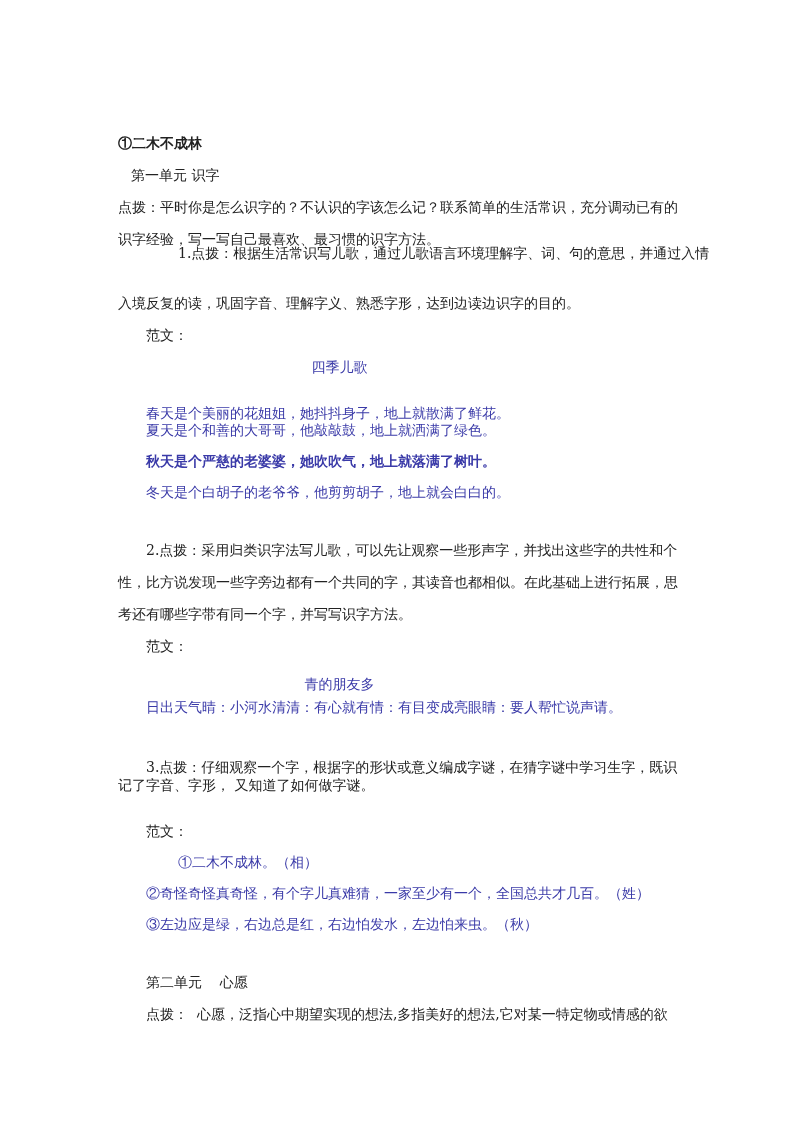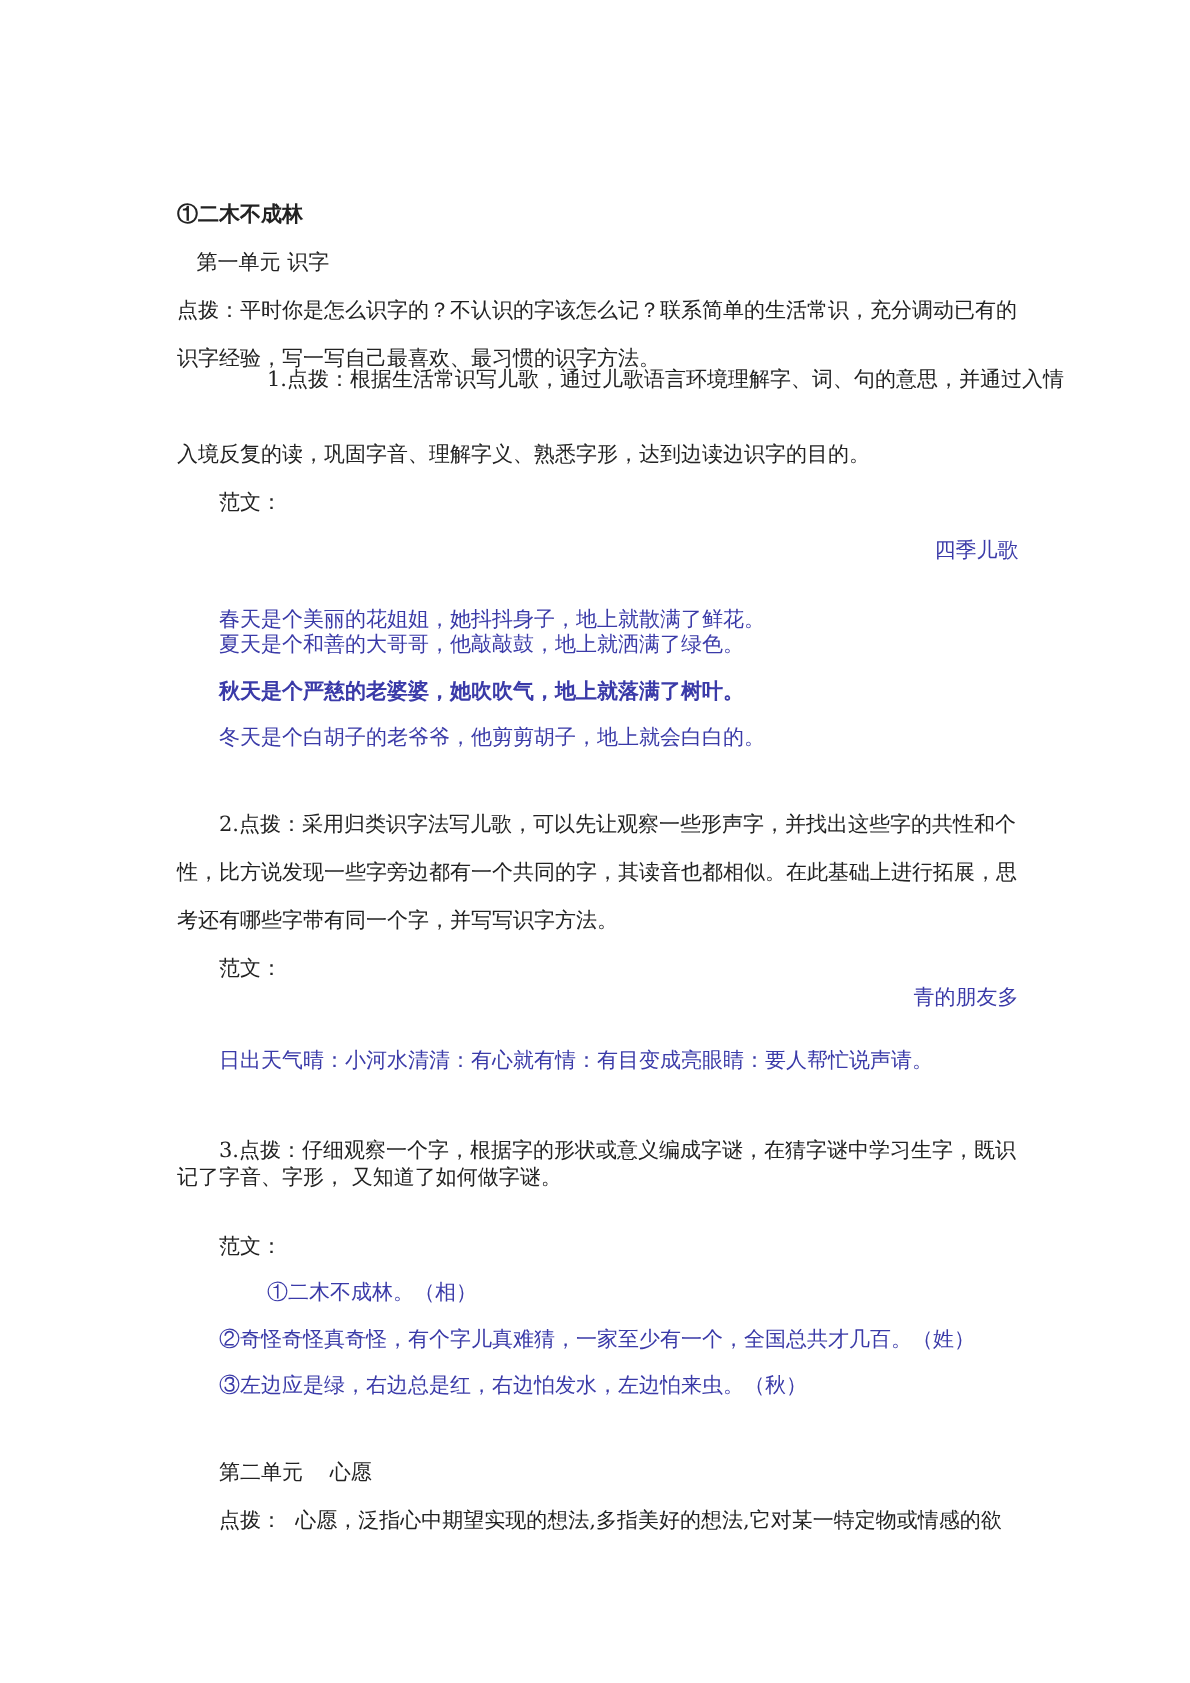--- a/index.html
+++ b/index.html
@@ -5,21 +5,21 @@
   html, body { margin: 0; padding: 0; background: #ffffff; }
   body {
     width: 793px; height: 1122px; position: relative; overflow: hidden;
     font-family: "DejaVu Serif", "Liberation Serif", serif;
     color: #222222;
     font-size: 14px;
   }
   .line { position: absolute; white-space: nowrap; line-height: 18px; }
   .bold { font-weight: bold; }
   .blue { color: #3a3aa8; }
-  .center { left: 0; width: 679px; text-align: right; }
+  .center { left: 0; width: 679px; text-align: center; }
 </style>
 </head>
 <body>
 
 <div>
   <div class="line bold" style="left:118px; top:134px;">①二木不成林</div>
   <div class="line" style="left:118px; top:166px;margin-left:13px;">第一单元 识字</div>
   <div class="line" style="left:118px; top:198px;">点拨：平时你是怎么识字的？不认识的字该怎么记？联系简单的生活常识，充分调动已有的</div>
   <div class="line" style="left:118px; top:230px;">识字经验，写一写自己最喜欢、最习惯的识字方法。</div>
 
@@ -29,21 +29,21 @@
   <div class="line blue center" style="top:358px;">四季儿歌</div>
   <div class="line blue" style="left:146px; top:404px;">春天是个美丽的花姐姐，她抖抖身子，地上就散满了鲜花。</div>
   <div class="line blue" style="left:146px; top:421px;">夏天是个和善的大哥哥，他敲敲鼓，地上就洒满了绿色。</div>
   <div class="line blue" style="left:146px; top:452px;font-weight:bold;">秋天是个严慈的老婆婆，她吹吹气，地上就落满了树叶。</div>
   <div class="line blue" style="left:146px; top:483px;">冬天是个白胡子的老爷爷，他剪剪胡子，地上就会白白的。</div>
 
   <div class="line" style="left:146px; top:541px;">2.点拨：采用归类识字法写儿歌，可以先让观察一些形声字，并找出这些字的共性和个</div>
   <div class="line" style="left:118px; top:573px;">性，比方说发现一些字旁边都有一个共同的字，其读音也都相似。在此基础上进行拓展，思</div>
   <div class="line" style="left:118px; top:605px;">考还有哪些字带有同一个字，并写写识字方法。</div>
   <div class="line" style="left:146px; top:637px;">范文：</div>
-  <div class="line blue center" style="top:656px;">青的朋友多</div>
+  <div class="line blue center" style="top:676px;font-family:Liberation Serif, serif;">青的朋友多</div>
   <div class="line blue" style="left:146px; top:698px;">日出天气晴：小河水清清：有心就有情：有目变成亮眼睛：要人帮忙说声请。</div>
 
   <div class="line" style="left:146px; top:758px;">3.点拨：仔细观察一个字，根据字的形状或意义编成字谜，在猜字谜中学习生字，既识</div>
   <div class="line" style="left:118px; top:776px;">记了字音、字形，  又知道了如何做字谜。</div>
   <div class="line" style="left:146px; top:822px;">范文：</div>
   <div class="line blue" style="left:146px; top:853px;margin-left:32px;">①二木不成林。（相）</div>
   <div class="line blue" style="left:146px; top:884px;">②奇怪奇怪真奇怪，有个字儿真难猜，一家至少有一个，全国总共才几百。（姓）</div>
   <div class="line blue" style="left:146px; top:915px;">③左边应是绿，右边总是红，右边怕发水，左边怕来虫。（秋）</div>
 
   <div class="line" style="left:146px; top:973px; white-space:pre;">第二单元    心愿</div>

